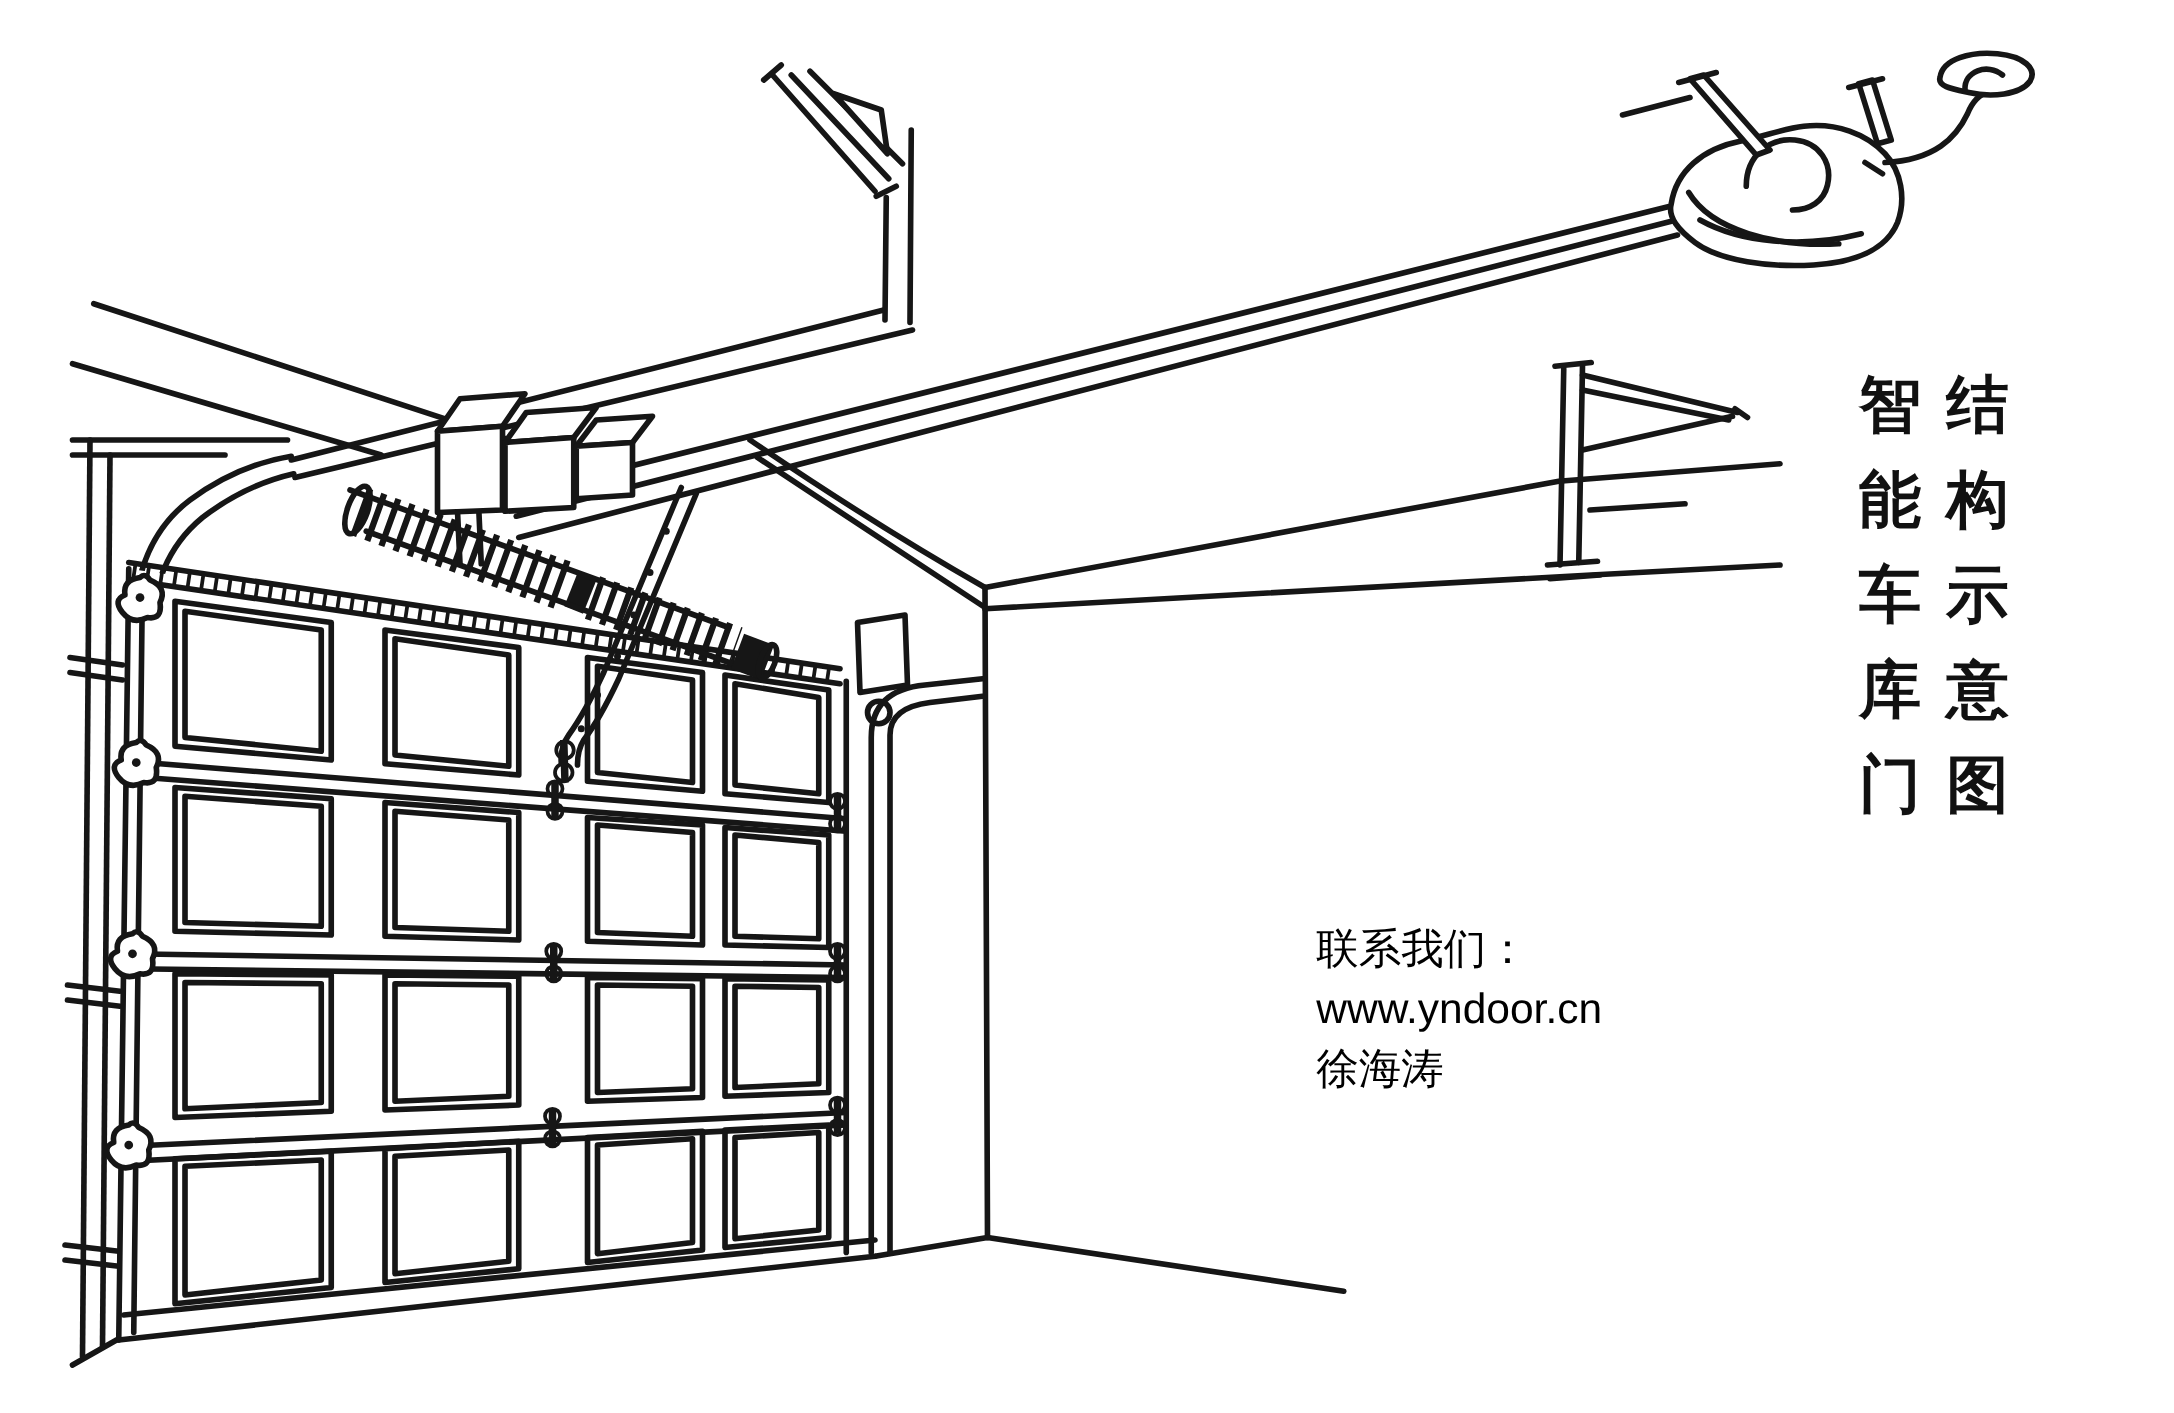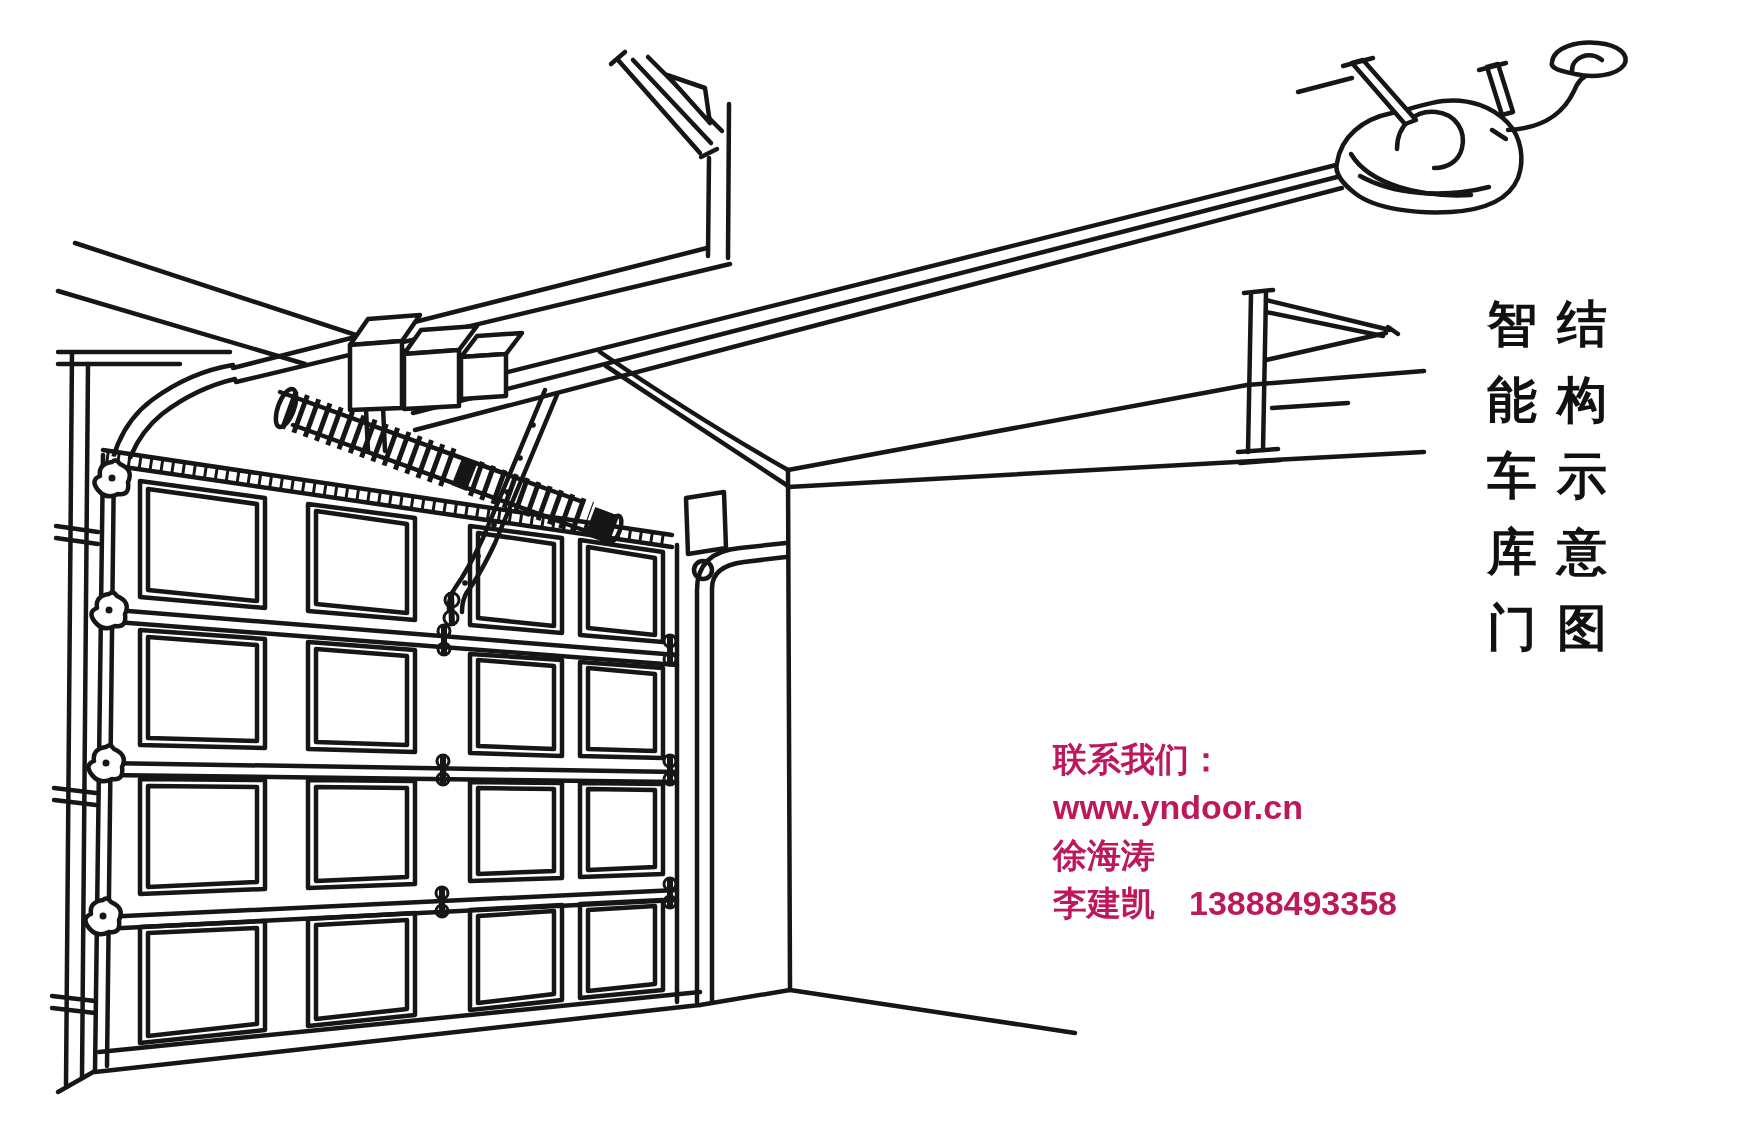--- a/index.html
+++ b/index.html
@@ -5,23 +5,23 @@
   html,body{margin:0;padding:0;background:#fff;}
   #page{position:relative;width:1739px;height:1130px;background:#fff;overflow:hidden;
         font-family:"Liberation Sans","DejaVu Sans",sans-serif;color:#161616;}
   #drawing{position:absolute;left:0;top:0;width:1739px;height:1130px;}
   
   .vcol{position:absolute;top:299px;display:flex;flex-direction:column;gap:26px;
         font-size:50px;font-weight:700;line-height:1;color:#111;text-align:center;width:54px;}
   #vcol-left{left:1485px;}
   #vcol-right{left:1555px;}
   
-  #contact{position:absolute;left:1053px;top:735px;font-size:34px;font-weight:700;
-           line-height:48px;color:#be185d;white-space:nowrap;}
-  .person-row{display:flex;}
+  #contact{position:absolute;left:1053px;top:735px;font-size:34px;font-weight:400;
+           line-height:48px;color:#000000;white-space:nowrap;}
+  .person-row{display:flex;flex-direction:column;}
   .person-name{width:136px;}
   svg *{vector-effect:none;}
   .ln{stroke:#161616;stroke-width:4.5;fill:none;stroke-linecap:round;stroke-linejoin:round;}
   .lnthin{stroke:#161616;stroke-width:3;fill:none;stroke-linecap:round;}
   .wfill{fill:#ffffff;stroke:#161616;stroke-width:4.5;stroke-linejoin:round;}
   .hatch{stroke:#161616;stroke-width:12;fill:none;stroke-dasharray:3 8;}
   .coil{stroke:#161616;stroke-width:40;fill:none;stroke-dasharray:5 7;}
   .coil2{stroke:#161616;stroke-width:36;fill:none;stroke-dasharray:5 7;}
   .thick{stroke:#161616;stroke-width:30;fill:none;}
   .dot{fill:#161616;stroke:none;}
@@ -244,19 +244,15 @@
     <span>意</span>
     <span>图</span>
   </div>
 
   <div id="contact">
     <div>联系我们：</div>
     <div>www.yndoor.cn</div>
     <div class="person-row">
       <span class="person-name">徐海涛</span>
     </div>
-    <div class="person-row">
-      <span class="person-name">李建凯</span>
-      <span>13888493358</span>
-    </div>
   </div>
 
 </div>
 
 </body></html>

